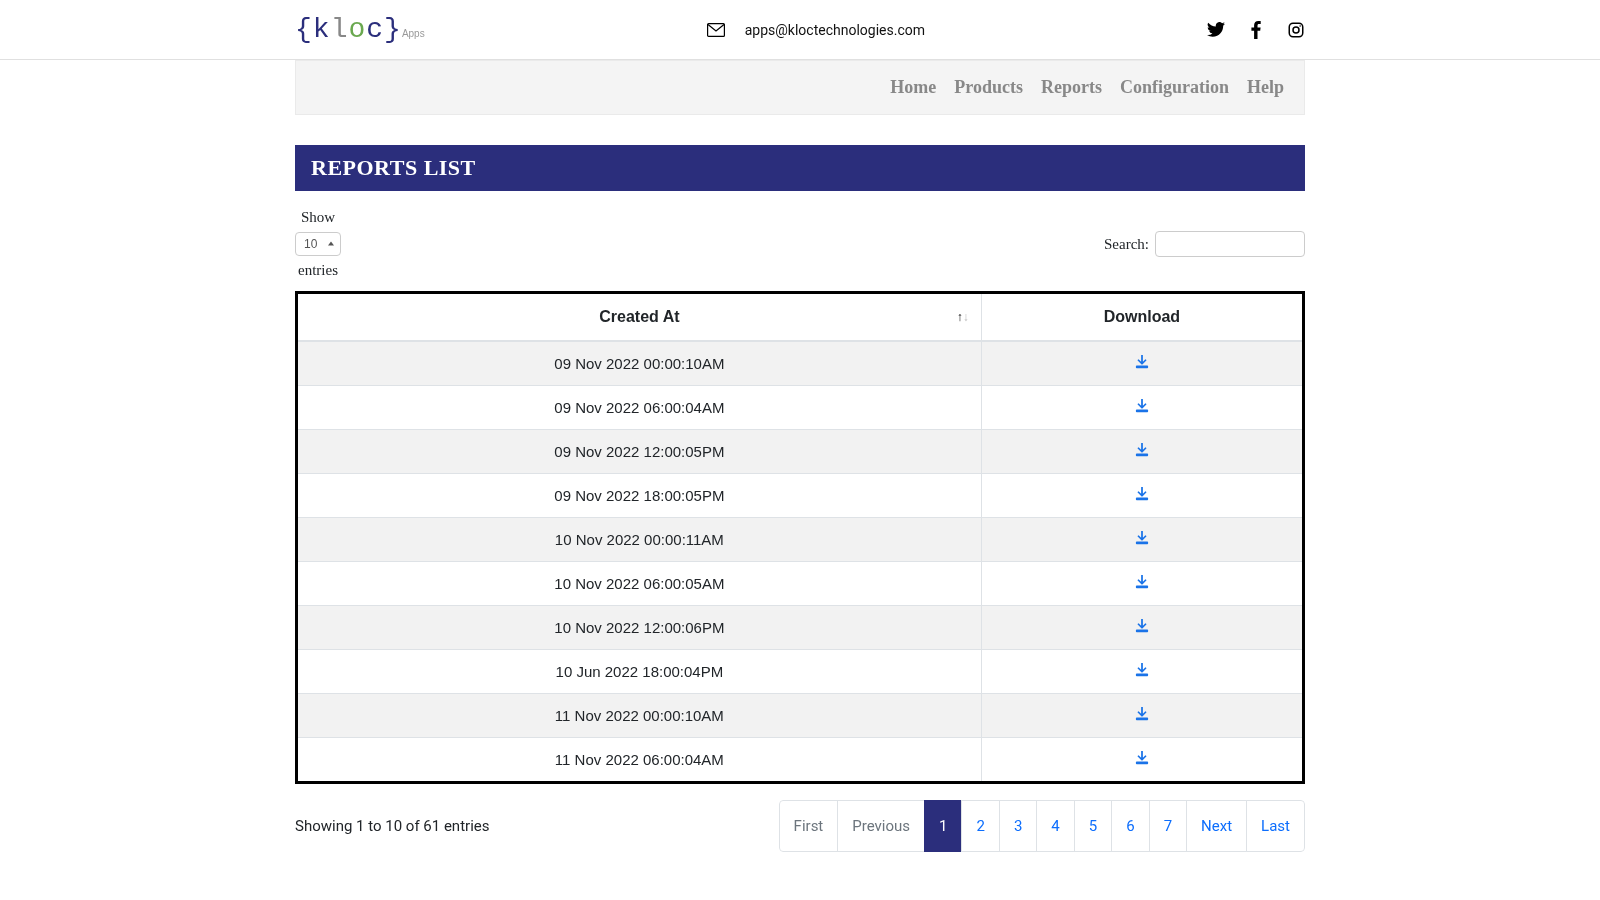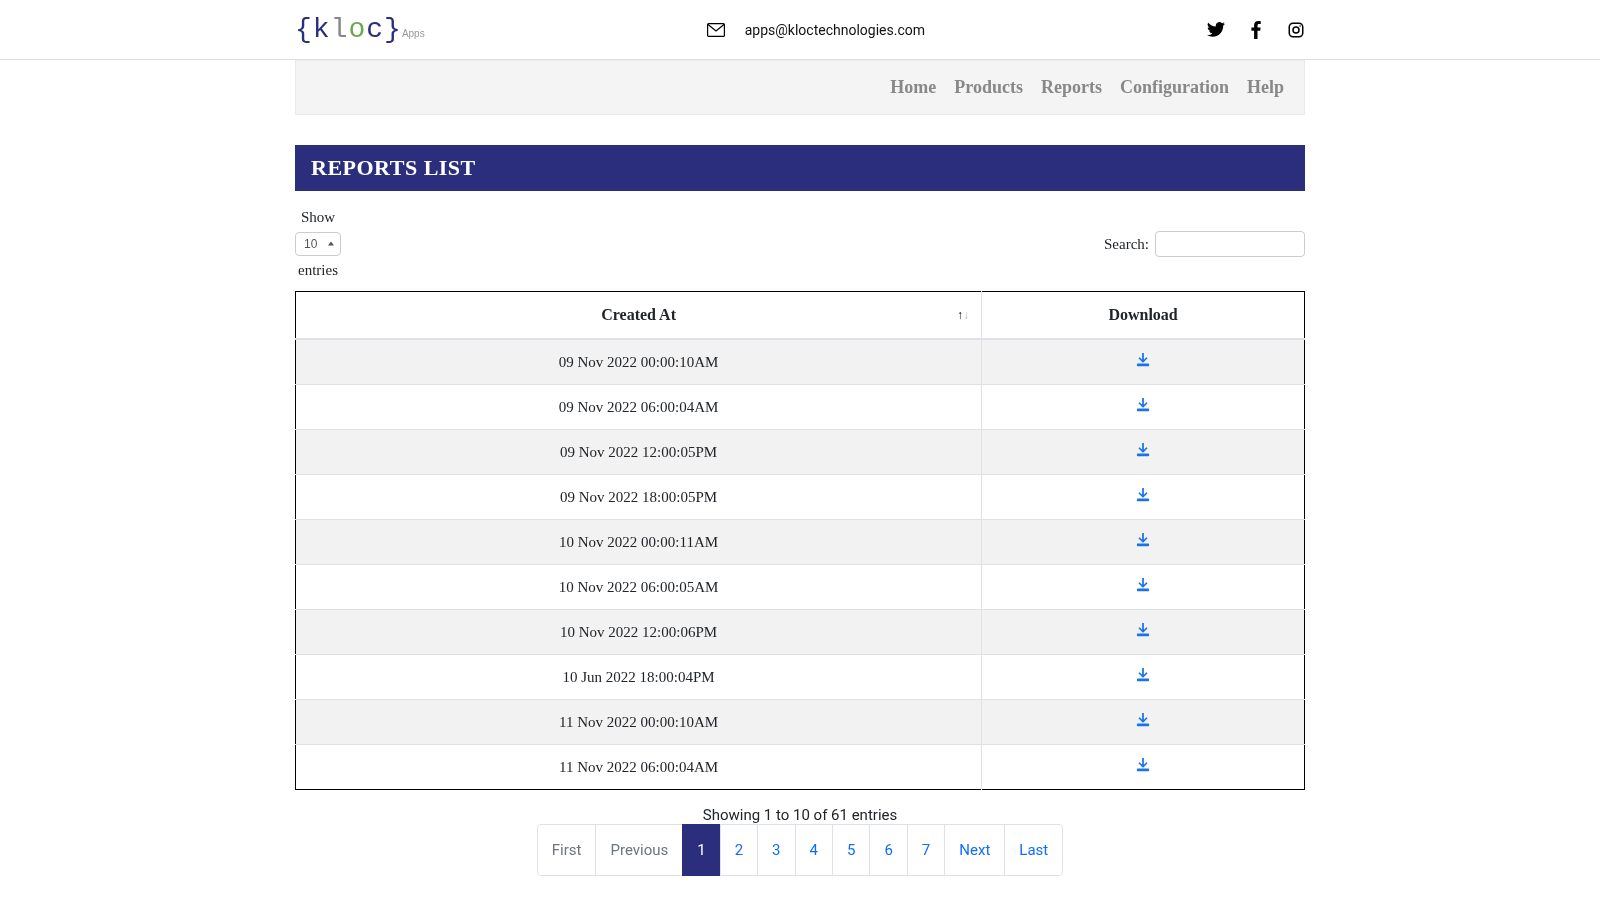--- a/index.html
+++ b/index.html
@@ -37,37 +37,37 @@
   .ctrl-left { display: flex; align-items: center; gap: 6px; flex-direction: column; }
   .ctrl-left select { border: 1px solid #ccc; border-radius: 4px; padding: 4px 22px 4px 8px; font-size: 12px; font-family: Arial, sans-serif; color: #555; background: #fff; appearance: none; position: relative; }
   .select-wrap { position: relative; display: inline-block; }
   .select-wrap::after { content: ""; position: absolute; right: 7px; top: 50%; transform: translateY(-60%); width: 0; height: 0; border-left: 3px solid transparent; border-right: 3px solid transparent; border-bottom: 4px solid #555; }
   .select-wrap::before { content: ""; position: absolute; right: 7px; top: 50%; transform: translateY(40%); width: 0; height: 0; border-left: 3px solid transparent; border-right: 3px solid transparent; border-top: 4px solid #555; }
 
   .ctrl-right { display: flex; align-items: center; gap: 6px; }
   .ctrl-right input { border: 1px solid #ccc; border-radius: 4px; padding: 4px 8px; width: 150px; height: 26px; font-size: 13px; }
 
   
-  table.reports { width: 100%; border-collapse: collapse; border: 1px solid #000000; font-family: Liberation Serif, serif; }
+  table.reports { width: 100%; border-collapse: collapse; border: 3px solid #000000; font-family: Liberation Sans, sans-serif; }
   table.reports th { padding: 14px 10px; font-size: 16px; font-weight: 700; text-align: center; border-bottom: 2px solid #dee2e6; position: relative; }
   table.reports th.sort-col::after {
     content: "";
   }
   .sort-icon { position: absolute; right: 12px; top: 50%; transform: translateY(-50%); font-size: 12px; color: #666; display: inline-flex; gap: 0; }
   .sort-icon .asc { color: #000; }
   .sort-icon .desc { color: #bbb; }
   table.reports th:first-child { width: 68%; border-right: 1px solid #dee2e6; }
   table.reports th:nth-child(2) { width: 32%; }
   table.reports td { padding: 13px 10px; font-size: 15px; text-align: center; border-top: 1px solid #dee2e6; }
   table.reports tbody tr:nth-child(odd) { background: #f2f2f2; }
   table.reports td:first-child { border-right: 1px solid #dee2e6; }
   .dl-icon { color: #1a73e8; cursor: pointer; }
 
   
-  .below { display: flex; justify-content: space-between; align-items: center; padding: 16px 0; flex-direction: column; }
+  .below { display: flex; justify-content: space-between; align-items: center; padding: 16px 0; }
   .info { font-size: 15px; }
 
   .pager { display: flex; border: 0 solid #dee2e6; border-radius: 4px; overflow: hidden; }
   .pager a { padding: 16px 14px; font-size: 15px; text-decoration: none; border: 1px solid #dee2e6; margin-left: -1px; background: #fff; }
   .pager a:first-child { border-top-left-radius: 4px; border-bottom-left-radius: 4px; margin-left: 0; }
   .pager a:last-child  { border-top-right-radius: 4px; border-bottom-right-radius: 4px; }
   .pager a.disabled { color: #6c757d; pointer-events: none; }
   .pager a.num      { color: #0d6efd; }
   .pager a.active   { background: #2b2e7c; border-color: #2b2e7c; color: #fff; }
   .pager a.txt      { color: #0d6efd; }

